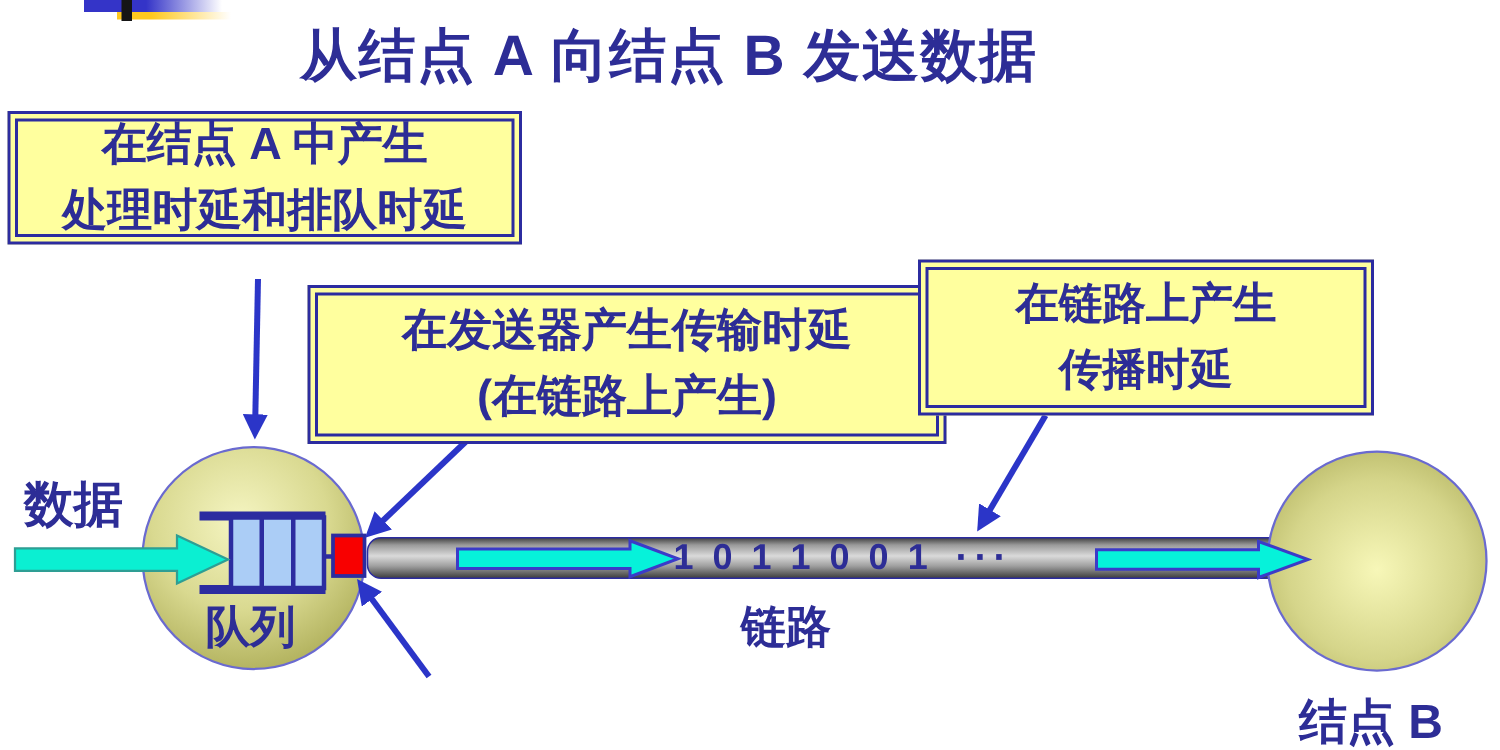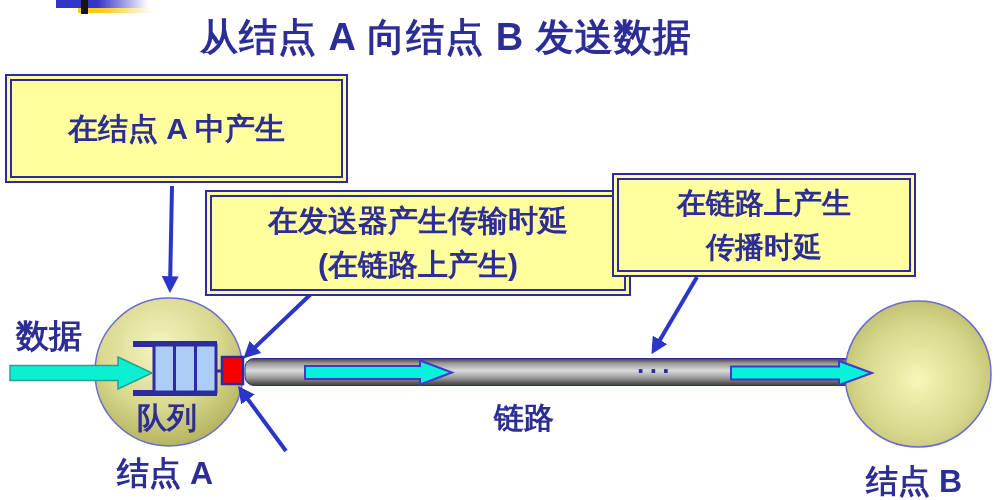--- a/index.html
+++ b/index.html
@@ -15,21 +15,21 @@
     background:linear-gradient(90deg,#FFC81E 0%,#FFC81E 30%,rgba(255,255,255,0) 100%);}
   .deco-black{left:81px;top:0;width:7px;height:14px;background:#151515;}
   
   .title{left:200px;top:12px;width:470px;font-size:38px;font-weight:bold;
     letter-spacing:1px;white-space:nowrap;}
   
   .callout{box-sizing:border-box;background:#FFFF9E;border:7px double #2C2CA0;
     display:flex;flex-direction:column;justify-content:center;align-items:center;
     text-align:center;font-weight:bold;line-height:44px;}
   .callout .ln{white-space:nowrap;}
-  .co1{left:5px;top:74px;width:343px;height:109px;font-size:30px;}
+  .co1{left:5px;top:74px;width:343px;height:89px;font-size:30px;}
   .co2{left:205px;top:190px;width:426px;height:106px;font-size:30px;}
   .co3{left:612px;top:173px;width:304px;height:104px;font-size:29px;}
   
   .lbl{white-space:nowrap;font-weight:bold;}
   .lbl-data{left:16px;top:314px;font-size:33px;}
   .lbl-queue{left:137px;top:398px;font-size:30px;}
   .lbl-nodea{left:117px;top:452px;font-size:32px;}
   .lbl-tx{left:257px;top:452px;font-size:32px;margin-top:48px;}
   .lbl-link{left:494px;top:398px;font-size:30px;}
   .lbl-nodeb{left:866px;top:460px;font-size:32px;}
@@ -92,33 +92,34 @@
     <line x1="172" y1="186" x2="170" y2="288" stroke="#2B35C8" stroke-width="4" marker-end="url(#ah)"></line>
     <line x1="312" y1="293" x2="247" y2="355" stroke="#2B35C8" stroke-width="4" marker-end="url(#ah)"></line>
     <line x1="697" y1="277" x2="654" y2="350" stroke="#2B35C8" stroke-width="4" marker-end="url(#ah)"></line>
     <line x1="286" y1="451" x2="241" y2="390" stroke="#2B35C8" stroke-width="4" marker-end="url(#ah)"></line>
   </svg>
 
   <div class="abs title">从结点 A 向结点 B 发送数据</div>
 
   <div class="abs callout co1">
     <div class="ln">在结点 A 中产生</div>
+    <div class="ln">处理时延和排队时延</div>
   </div>
 
   <div class="abs callout co2">
     <div class="ln">在发送器产生传输时延</div>
     <div class="ln">(在链路上产生)</div>
   </div>
 
   <div class="abs callout co3">
     <div class="ln">在链路上产生</div>
     <div class="ln">传播时延</div>
   </div>
 
   <div class="abs lbl lbl-data">数据</div>
   <div class="abs lbl lbl-queue">队列</div>
-  <div class="abs lbl lbl-nodea">结点 A</div>
   <div class="abs lbl lbl-tx">发送器</div>
   <div class="abs lbl lbl-link">链路</div>
   <div class="abs lbl lbl-nodeb">结点 B</div>
+  <div class="abs lbl lbl-bits">1 0 1 1 0 0 1</div>
   <div class="abs lbl lbl-dots">···</div>
 
 </div>
 
 </body></html>

